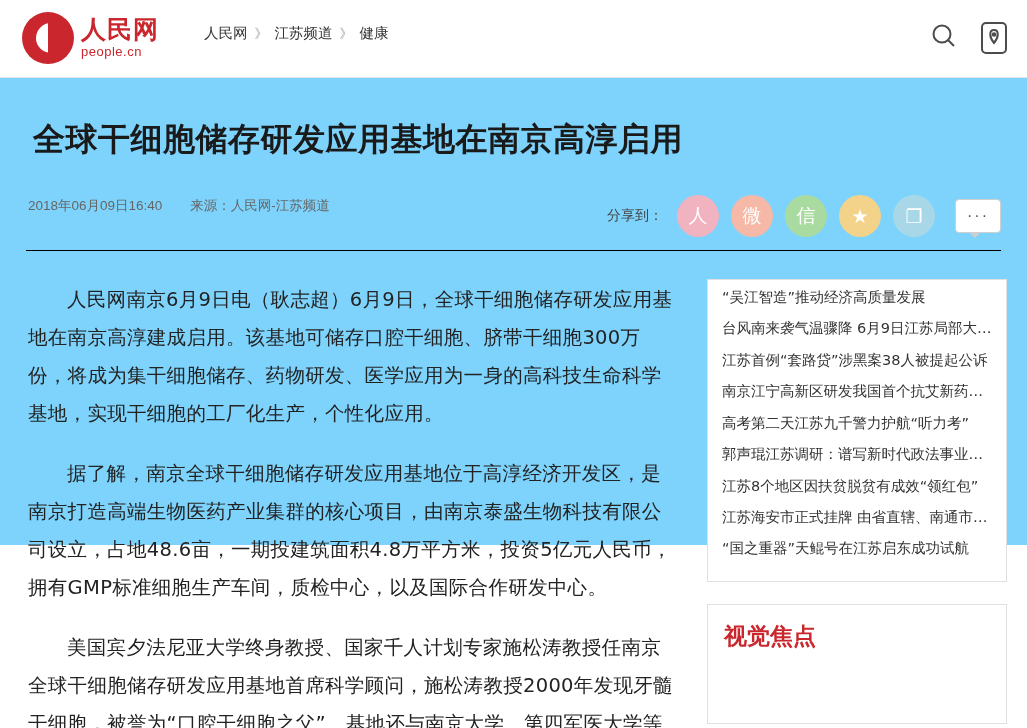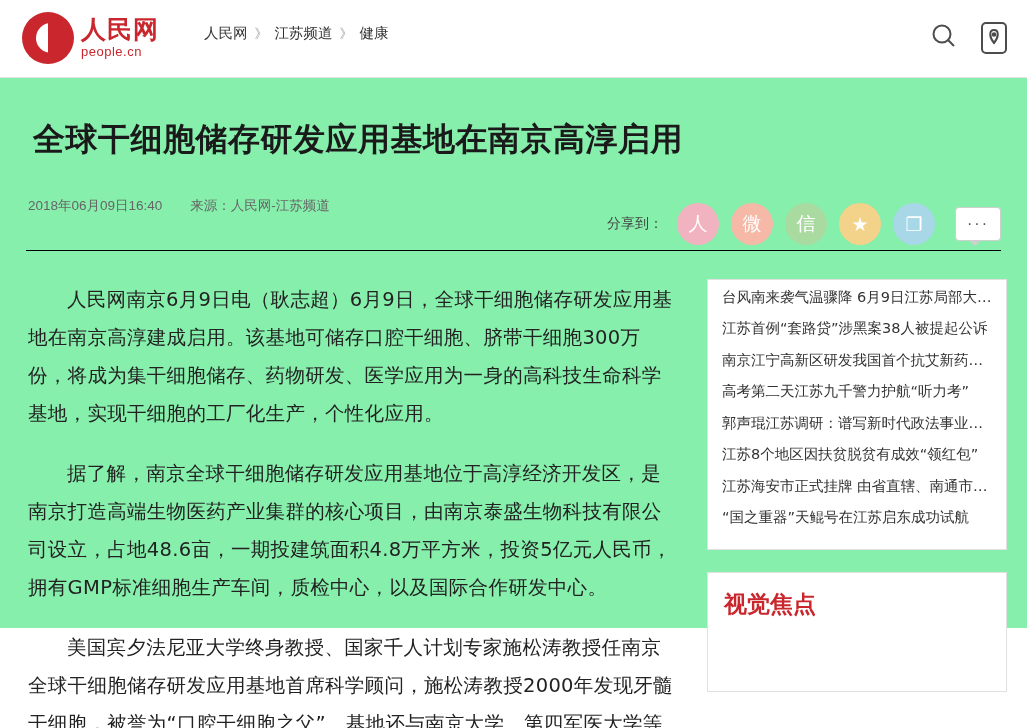--- a/index.html
+++ b/index.html
@@ -5,22 +5,22 @@
   * { box-sizing: border-box; }
   html, body {
     margin: 0; padding: 0;
     width: 1027px; height: 728px;
     background: #ffffff;
     font-family: "Liberation Sans", sans-serif;
     overflow: hidden;
   }
   #page {
     position: relative;
-    width: 1027px; height: 628px;
-    background: #86efac;
+    width: 1027px; height: 545px;
+    background: #7dd3fc;
   }
 
   
   .header {
     position: relative;
     height: 78px;
     border-bottom: 1px solid #e3e3e3;
     background: #fff;
   }
   .logo {
@@ -117,21 +117,21 @@
     position: absolute;
     left: 2px; top: 10px;
     font-size: 13.5px;
     color: #666;
     display: flex;
     gap: 28px;
     align-items: center;
   }
   .share-block {
     position: absolute;
-    right: 0; top: 16px;
+    right: 0; top: 8px;
     display: flex;
     align-items: center;
     gap: 12px;
   }
   .share-label {
     font-size: 14px;
     color: #444;
     margin-right: 2px;
   }
   .share-circle {
@@ -291,20 +291,21 @@
     <div class="article">
       <p>人民网南京6月9日电（耿志超）6月9日，全球干细胞储存研发应用基地在南京高淳建成启用。该基地可储存口腔干细胞、脐带干细胞300万份，将成为集干细胞储存、药物研发、医学应用为一身的高科技生命科学基地，实现干细胞的工厂化生产，个性化应用。</p>
       <p>据了解，南京全球干细胞储存研发应用基地位于高淳经济开发区，是南京打造高端生物医药产业集群的核心项目，由南京泰盛生物科技有限公司设立，占地48.6亩，一期投建筑面积4.8万平方米，投资5亿元人民币，拥有GMP标准细胞生产车间，质检中心，以及国际合作研发中心。</p>
       <p>美国宾夕法尼亚大学终身教授、国家千人计划专家施松涛教授任南京全球干细胞储存研发应用基地首席科学顾问，施松涛教授2000年发现牙髓干细胞，被誉为“口腔干细胞之父”。基地还与南京大学、第四军医大学等高校知名专家有科研合作，多款新药已经进入研发阶段。</p>
     </div>
 
     <div class="sidebar">
 
       <div class="panel">
         <ul class="panel-list">
+          <li>“吴江智造”推动经济高质量发展</li>
           <li>台风南来袭气温骤降 6月9日江苏局部大到暴雨</li>
           <li>江苏首例“套路贷”涉黑案38人被提起公诉</li>
           <li>南京江宁高新区研发我国首个抗艾新药获准上市</li>
           <li>高考第二天江苏九千警力护航“听力考”</li>
           <li>郭声琨江苏调研：谱写新时代政法事业新篇章</li>
           <li>江苏8个地区因扶贫脱贫有成效“领红包”</li>
           <li>江苏海安市正式挂牌 由省直辖、南通市代管</li>
           <li>“国之重器”天鲲号在江苏启东成功试航</li>
         </ul>
       </div>

